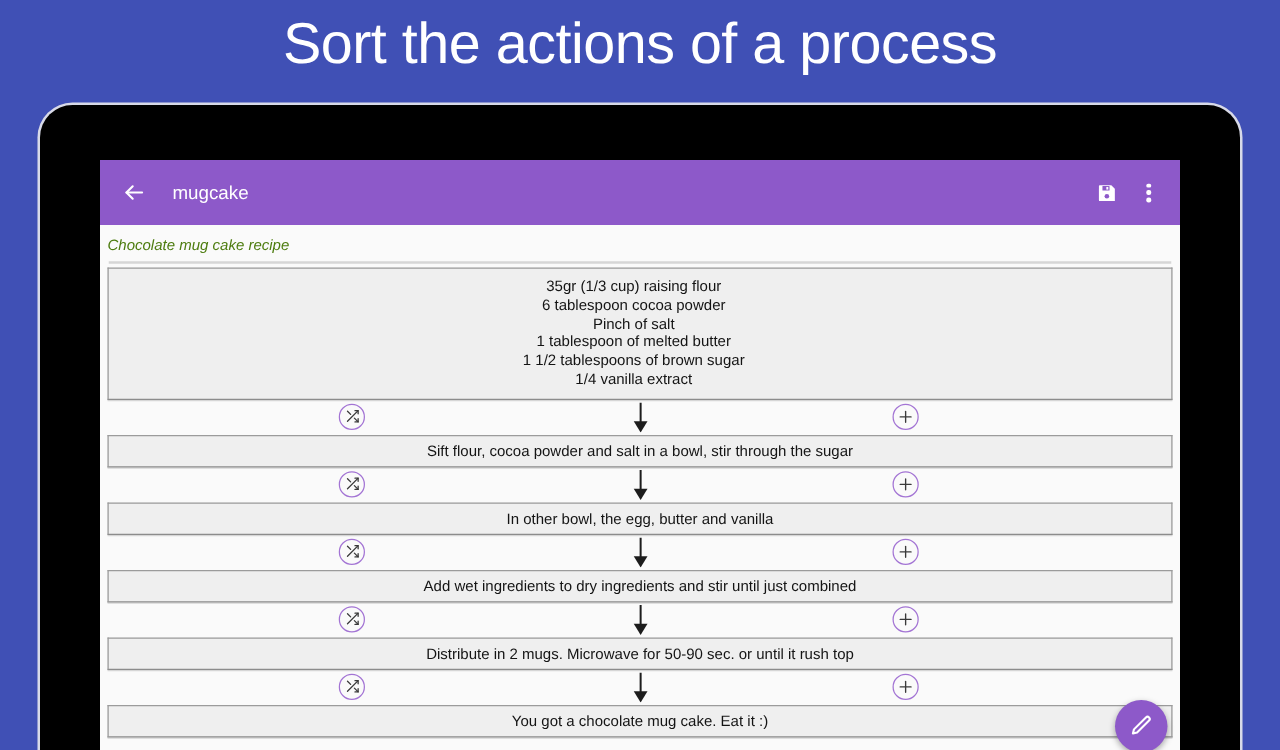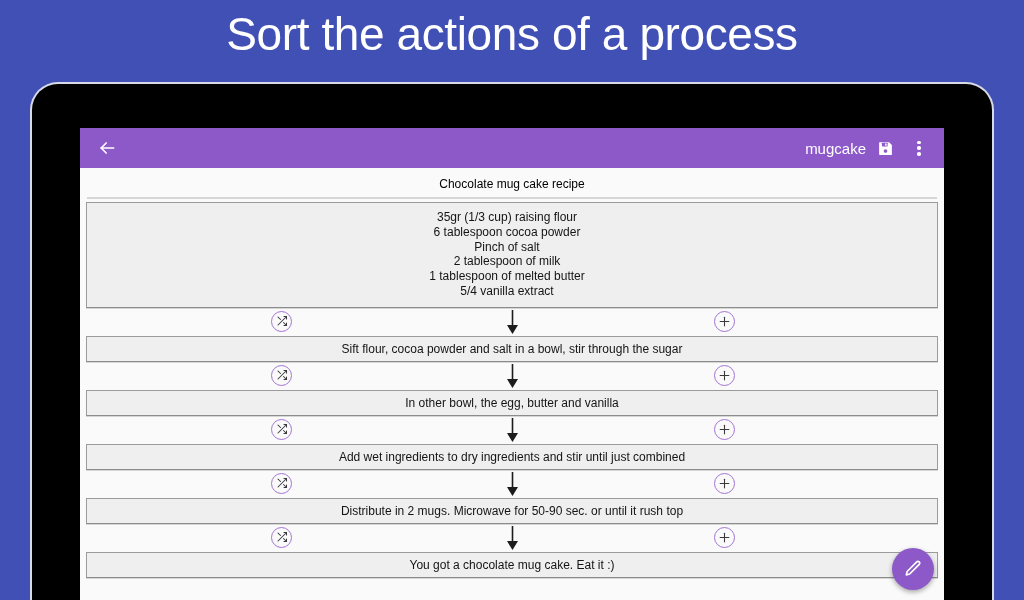--- a/index.html
+++ b/index.html
@@ -58,27 +58,26 @@
     top: 44px;
     width: 864px;
     height: 500px;
     background: #fafafa;
     overflow: hidden;
   }
 
   
   .appbar {
     position: relative;
-    height: 40px;
+    height: 52px;
     background: #8d59c9;
     display: flex;
     align-items: center;
     padding: 0 10px;
     box-sizing: border-box;
-    text-align: right;
   }
   .appbar-back {
     width: 34px;
     height: 34px;
     display: flex;
     align-items: center;
     justify-content: center;
     flex: 0 0 auto;
   }
   .appbar-back svg { display: block; }
@@ -113,24 +112,24 @@
     background: #ffffff;
   }
 
   
   .content {
     position: relative;
     padding: 0 6px;
     box-sizing: border-box;
   }
   .doc-title {
-    text-align: center;
-    color: #000000;
+    color: #4d7c0f;
     font-size: 12px;
     padding: 9px 0 6px 0;
+    font-style: italic;
   }
   .divider {
     height: 2px;
     background: #d6d6d6;
     margin: 0 1px 3px 1px;
   }
 
   
   .card {
     background: #efefef;
@@ -241,23 +240,23 @@
 
       <div class="content">
 
         <div class="doc-title">Chocolate mug cake recipe</div>
         <div class="divider"></div>
 
         <div class="card ingredients">
           <span class="line">35gr (1/3 cup) raising flour</span>
           <span class="line">6 tablespoon cocoa powder</span>
           <span class="line">Pinch of salt</span>
-          <span class="line">2 tablespoon of milk</span>
           <span class="line">1 tablespoon of melted butter</span>
-          <span class="line">5/4 vanilla extract</span>
+          <span class="line">1 1/2 tablespoons of brown sugar</span>
+          <span class="line">1/4 vanilla extract</span>
         </div>
 
         <div class="connector">
           <div class="circle-btn shuffle">
             <svg width="12" height="12" viewBox="0 0 24 24" fill="none" stroke="#3a3a3a" stroke-width="2.1" stroke-linecap="round" stroke-linejoin="round">
               <polyline points="16,3 21,3 21,8"></polyline>
               <line x1="4" y1="20" x2="21" y2="3"></line>
               <polyline points="21,16 21,21 16,21"></polyline>
               <line x1="15" y1="15" x2="21" y2="21"></line>
               <line x1="4" y1="4" x2="9" y2="9"></line>

